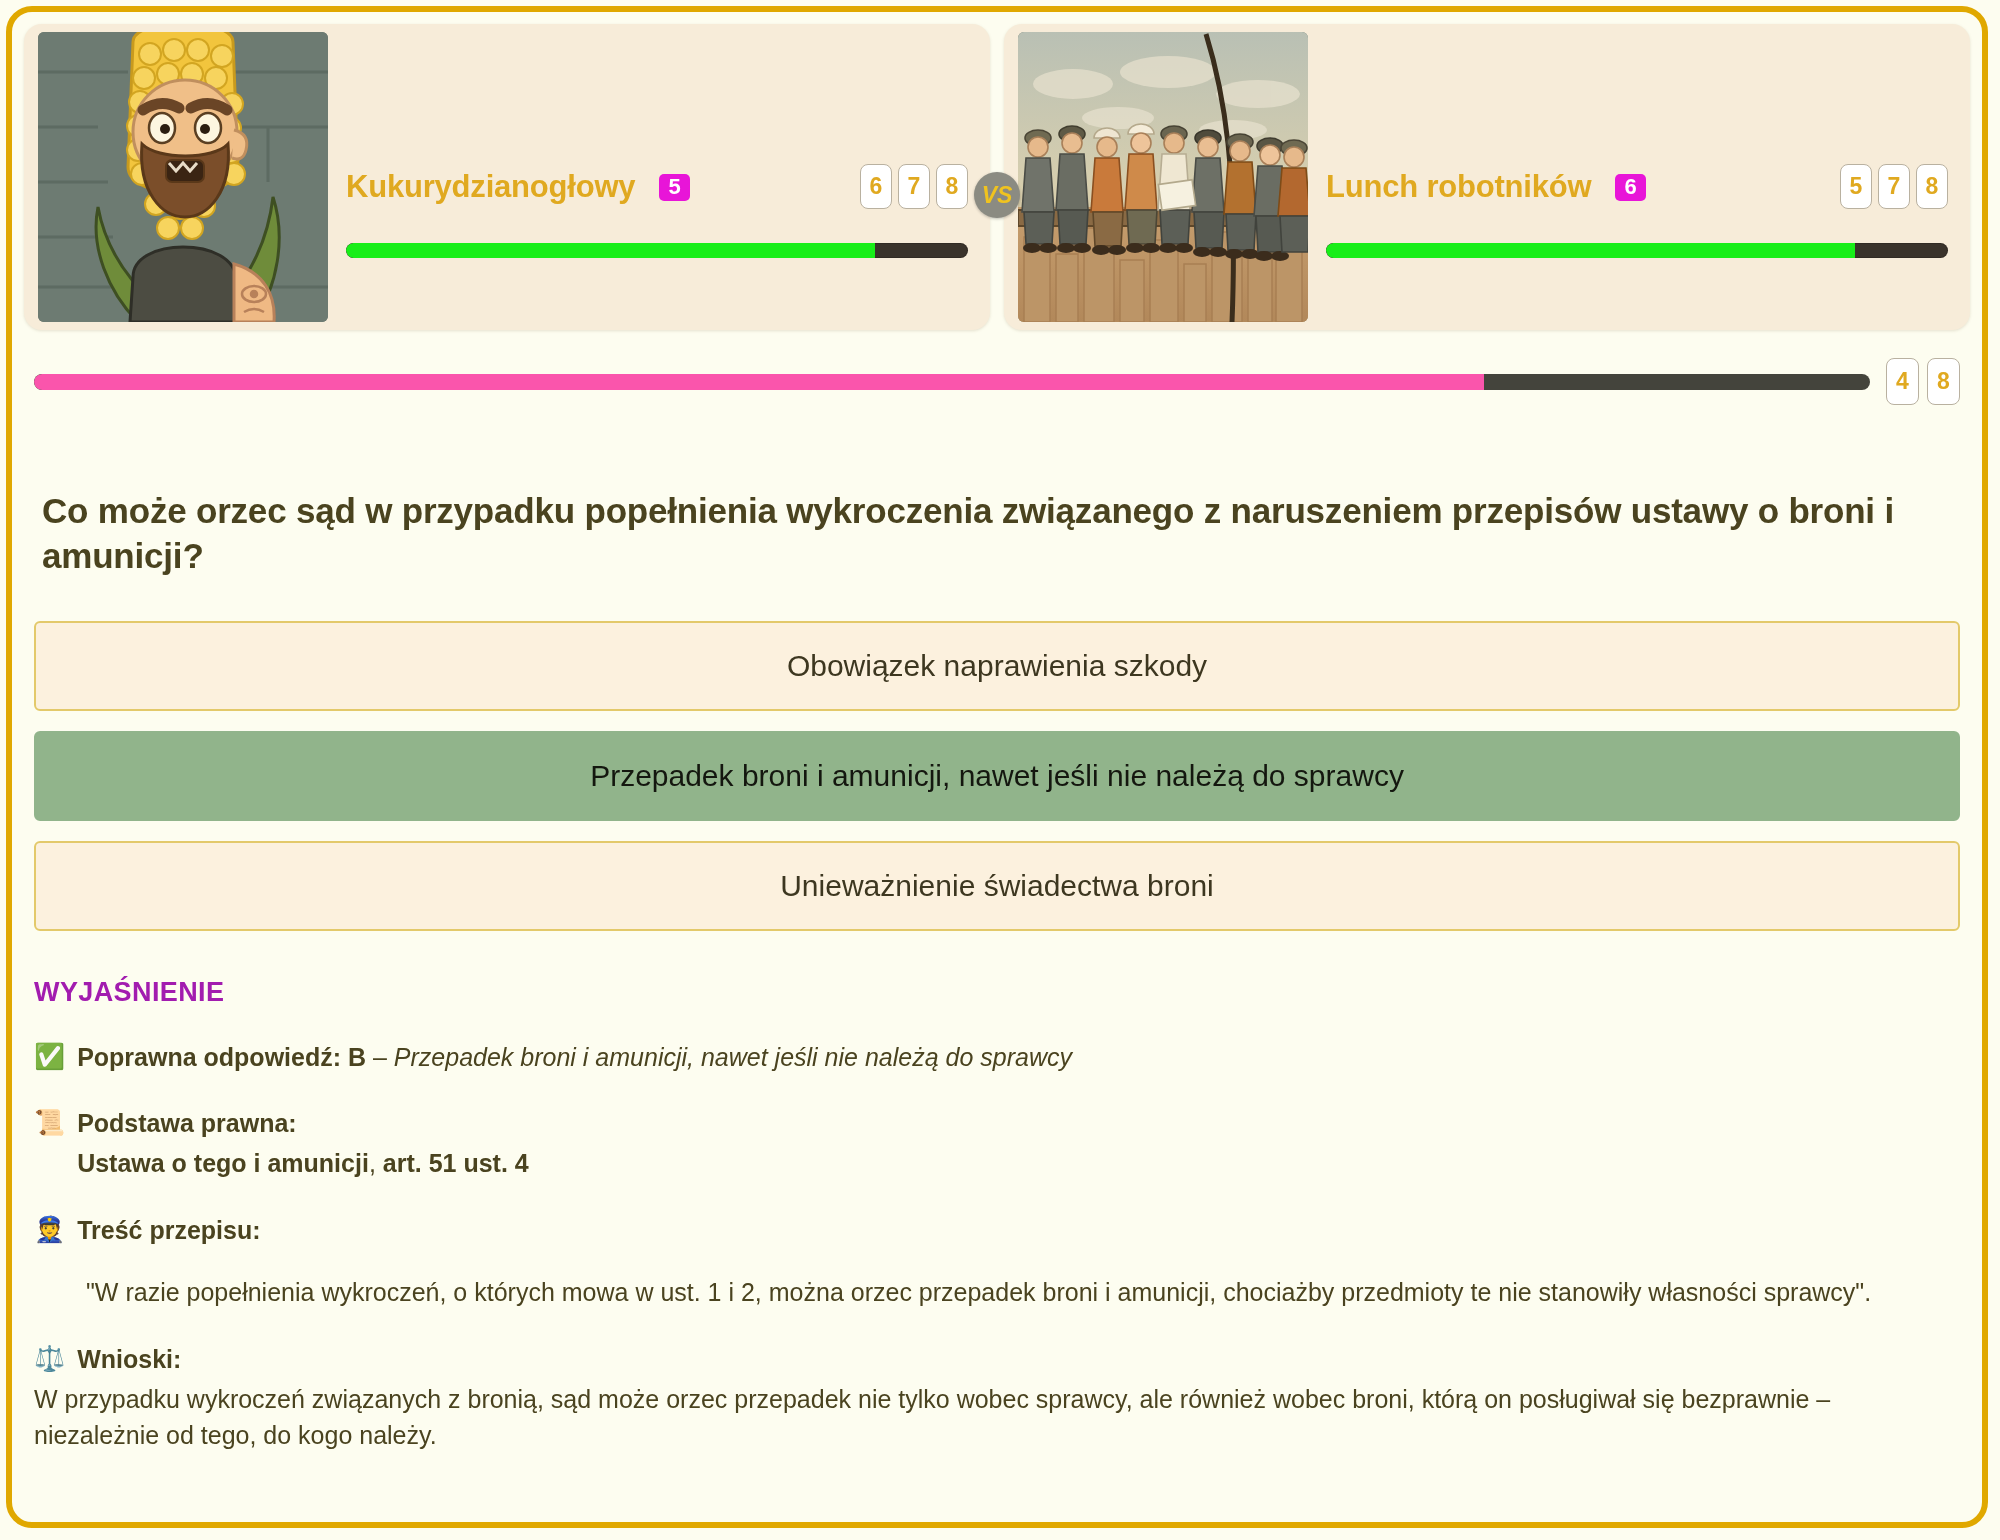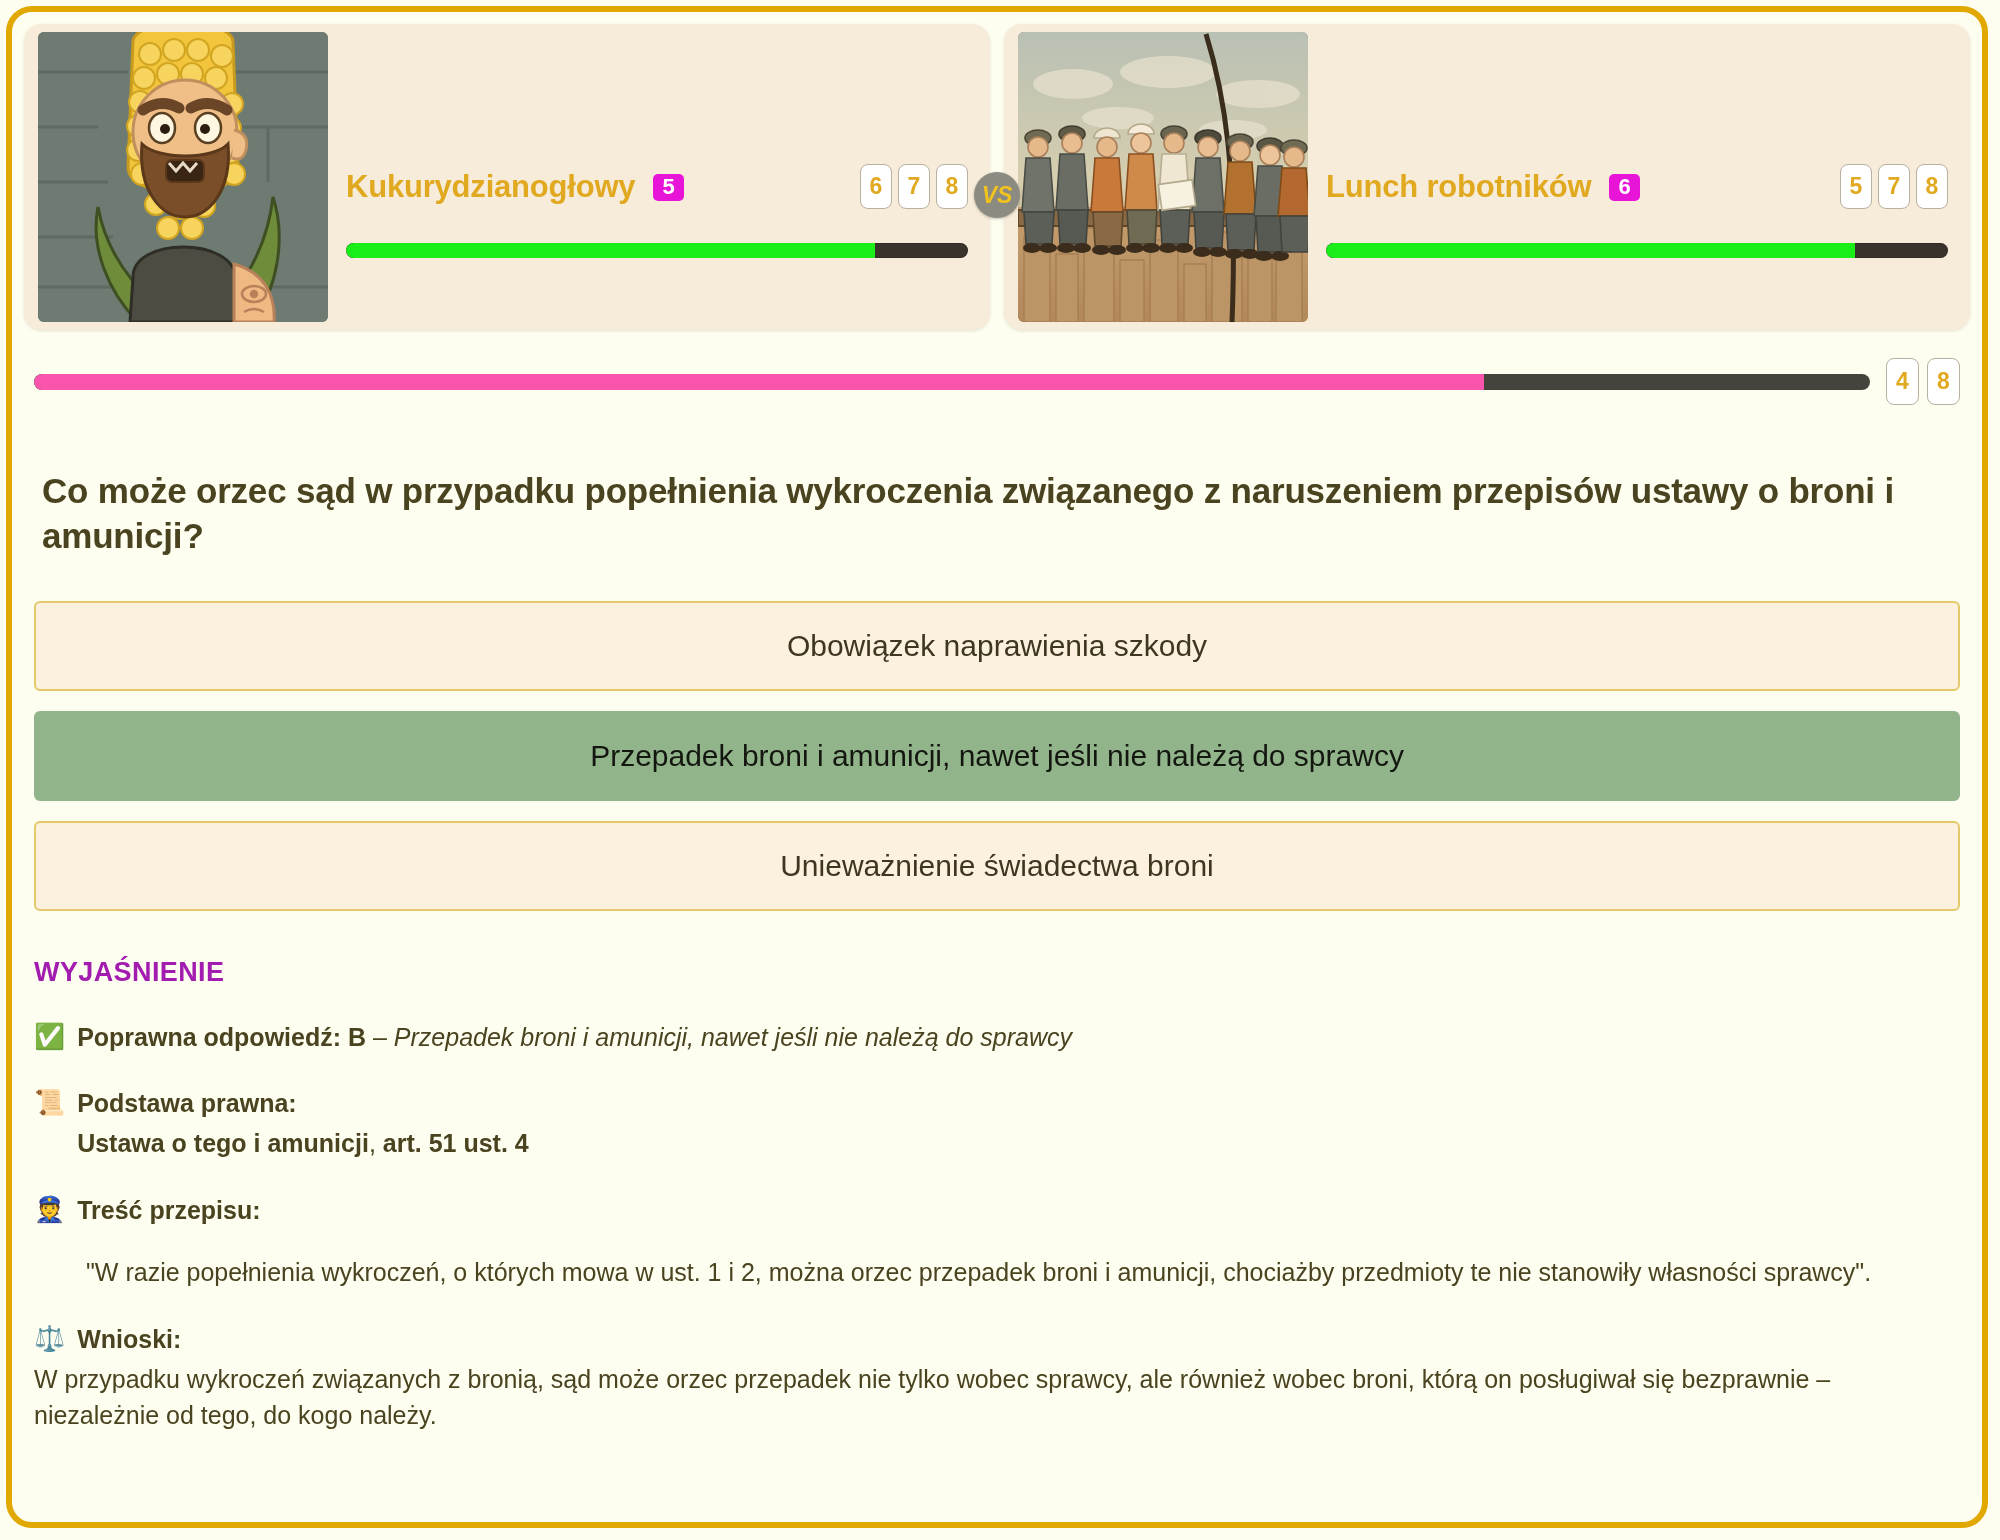--- a/index.html
+++ b/index.html
@@ -67,21 +67,21 @@
     display: flex;
     flex-direction: column;
     justify-content: center;
     padding: 0 18px;
     height: 100%;
     position: relative;
   }
   .player-nameline {
     display: flex;
     align-items: center;
-    gap: 18px;
+    gap: 24px;
     position: absolute;
     left: 18px;
     top: 131px;
     white-space: nowrap;
   }
   .player-name {
     font-size: 31px;
     font-weight: bold;
     color: #e0a920;
     letter-spacing: -0.2px;
@@ -173,21 +173,21 @@
     display: block;
     height: 100%;
     background: #fa55ac;
     border-radius: 9px 0 0 9px;
   }
   .timer-tokens { display: flex; gap: 8px; }
   .timer-tokens .token { width: 33px; height: 47px; }
 
   
   .question {
-    margin: 64px 30px 0 30px;
+    margin: 84px 30px 0 30px;
     font-size: 35px;
     font-weight: bold;
     color: #4a431f;
     line-height: 1.28;
     letter-spacing: -0.2px;
   }
 
   
   .answers {
     margin: 42px 22px 0 22px;

